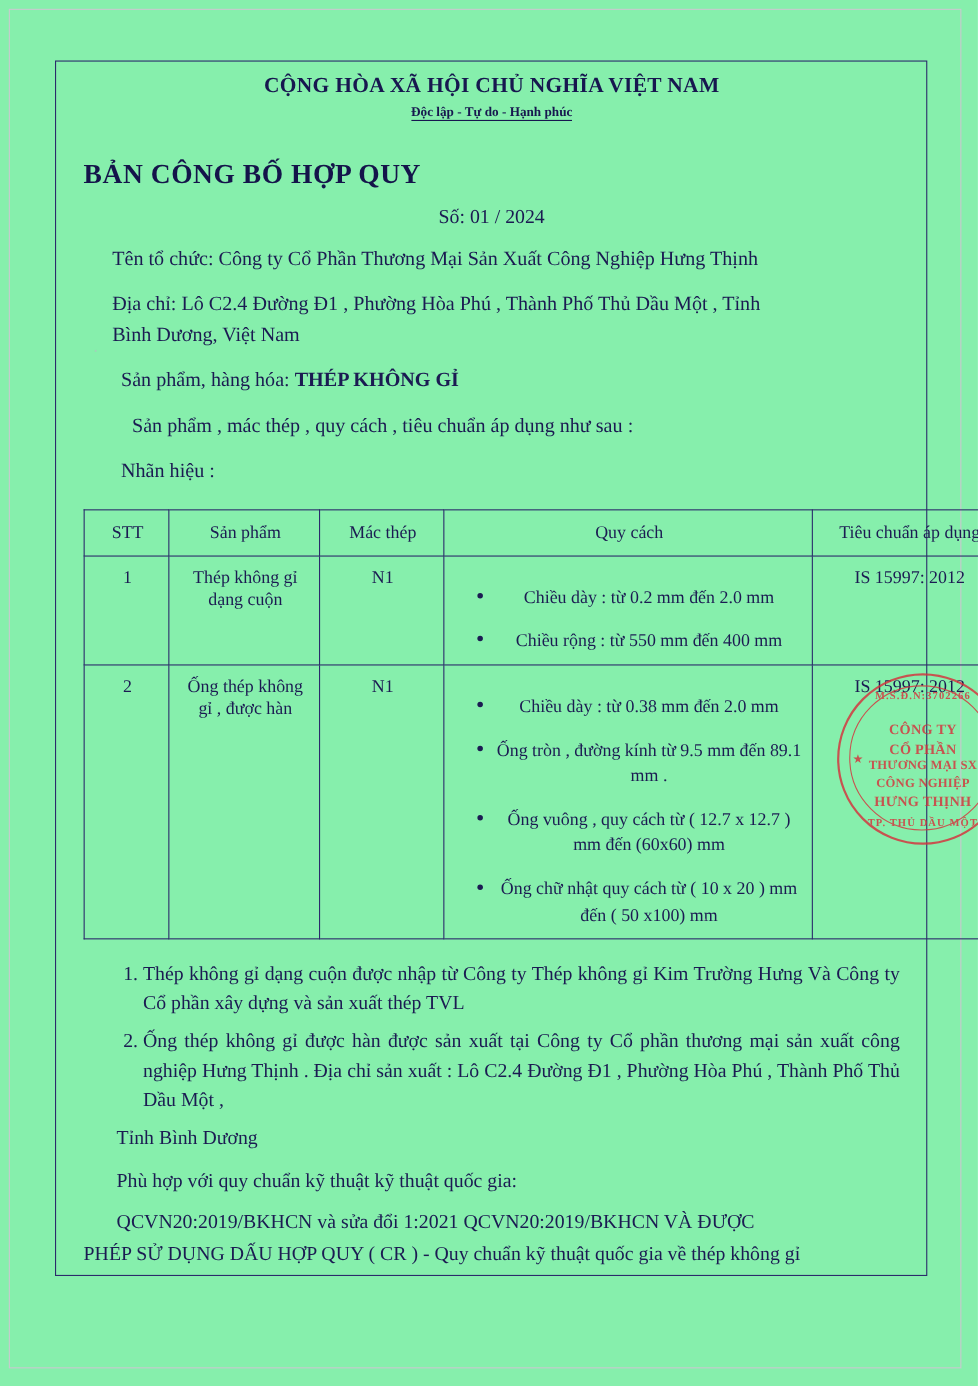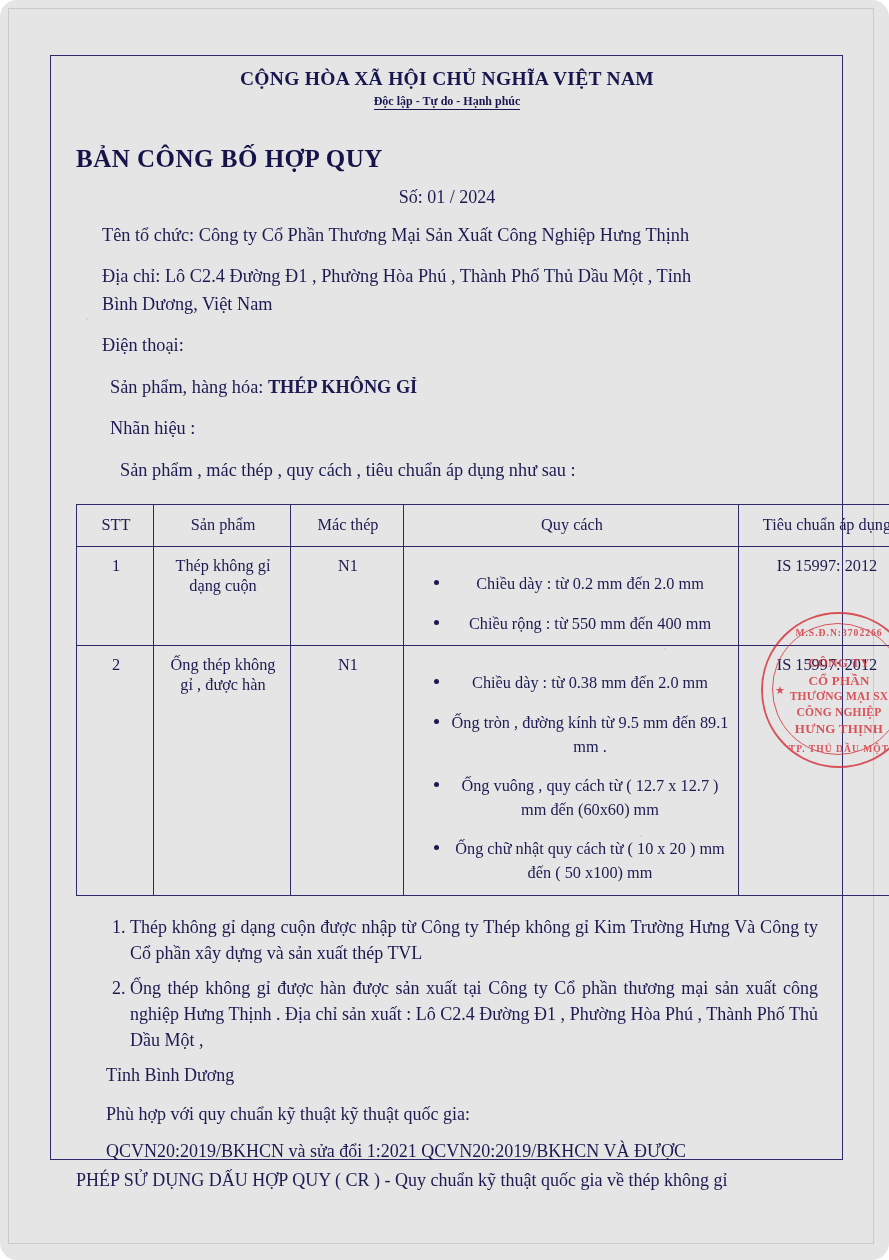--- a/index.html
+++ b/index.html
@@ -13,22 +13,21 @@
     font-family: "Liberation Serif", serif;
     color: #1a1a2e;
     position: relative;
     overflow: hidden;
   }
   .page {
     position: absolute;
     left: 0; top: 0;
     width: 889px;
     height: 1260px;
-    background: #e5e5e5;
-    border-radius: 17px;
+    background: #86efac;
   }
   
   .outer-frame {
     position: absolute;
     left: 8px; top: 8px;
     width: 866px;
     height: 1236px;
     border: 1px solid #c9c9cf;
     box-sizing: border-box;
   }
@@ -225,27 +224,26 @@
 
     <div class="nation-title">CỘNG HÒA XÃ HỘI CHỦ NGHĨA VIỆT NAM</div>
     <div class="nation-sub"><span>Độc lập - Tự do - Hạnh phúc</span></div>
 
     <div class="main-title">BẢN CÔNG BỐ HỢP QUY</div>
     <div class="doc-number">Số: 01 / 2024</div>
 
     <div class="para indent-1">Tên tổ chức: Công ty Cổ Phần Thương Mại Sản Xuất Công Nghiệp Hưng Thịnh</div>
     <div class="para indent-1">Địa chỉ: Lô C2.4 Đường Đ1 , Phường Hòa Phú , Thành Phố Thủ Dầu Một , Tỉnh</div>
     <div class="para indent-1" style="margin-top:0">Bình Dương, Việt Nam</div>
-    <div class="para indent-1">Điện thoại:</div>
 
     <div class="para indent-2 prod-line">
       <span class="label">Sản phẩm, hàng hóa: </span><span class="bold">THÉP KHÔNG GỈ</span>
     </div>
+    <div class="para indent-3">Sản phẩm , mác thép , quy cách , tiêu chuẩn áp dụng như sau :</div>
     <div class="para indent-2">Nhãn hiệu :</div>
-    <div class="para indent-3">Sản phẩm , mác thép , quy cách , tiêu chuẩn áp dụng như sau :</div>
 
     <table class="spec">
       <thead>
         <tr>
           <th class="col-stt">STT</th>
           <th class="col-prod">Sản phẩm</th>
           <th class="col-grade">Mác thép</th>
           <th class="col-spec">Quy cách</th>
           <th class="col-std">Tiêu chuẩn áp dụng</th>
         </tr>

